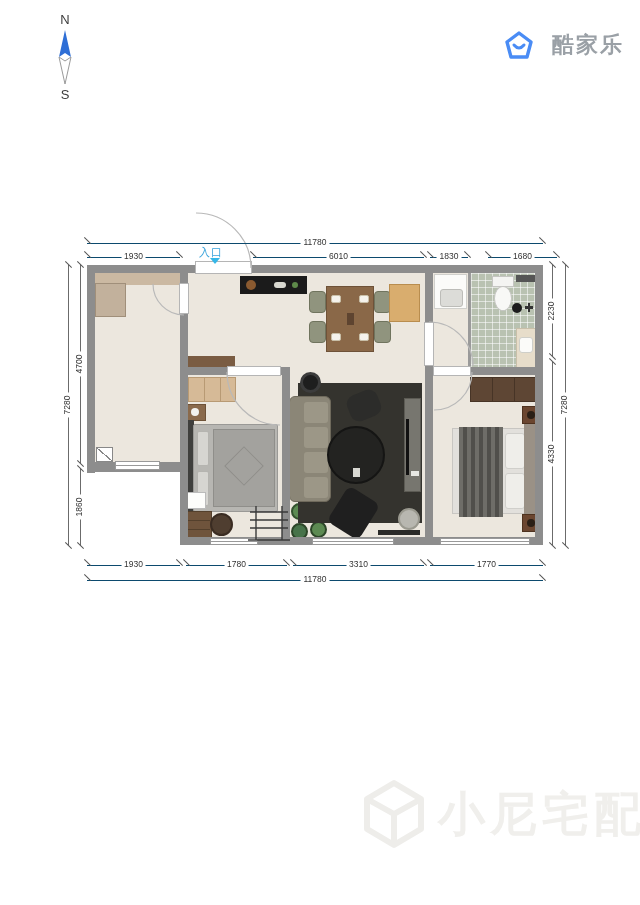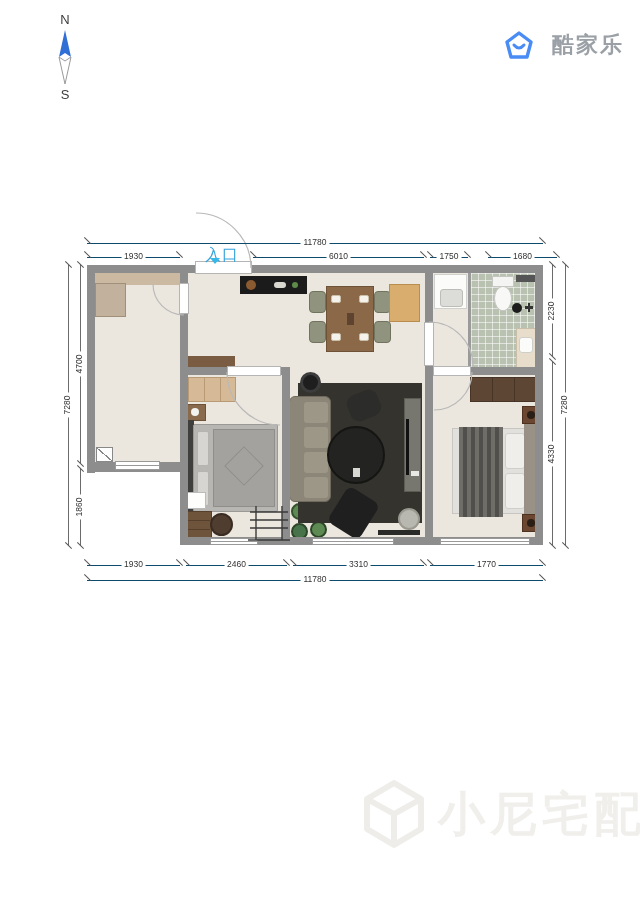--- a/index.html
+++ b/index.html
@@ -37,21 +37,21 @@
   .dim-h .lbl { position:absolute; left:50%; top:0; transform:translate(-50%,-62%);
       background:#fff; padding:0 3px; font-size:8.5px; color:#333; line-height:1.1; white-space:nowrap; }
   .dim-v { position:absolute; width:0; border-left:1px solid #6b6b6b; z-index:50; }
   .dim-v::before, .dim-v::after { content:""; position:absolute; left:-5px; width:9px; height:0;
       border-top:1px solid #555; transform:rotate(45deg); }
   .dim-v::before { top:-1px; } .dim-v::after { bottom:-1px; }
   .dim-v .lbl { position:absolute; top:50%; left:0; transform:translate(-54%,-50%) rotate(-90deg);
       background:#fff; padding:0 3px; font-size:8.5px; color:#333; line-height:1.1; white-space:nowrap; }
 
   
-  #entrance-label { position:absolute; left:205px; top:245px; font-size:16px; color:#3ba4dc; z-index:55; letter-spacing:1px;font-family:Liberation Mono, monospace; }
+  #entrance-label { position:absolute; left:199px; top:245px; font-size:11px; color:#3ba4dc; z-index:55; letter-spacing:1px;font-family:Liberation Mono, monospace; }
   #entrance-arrow { position:absolute; left:210px; top:258px; width:0; height:0; z-index:55;
       border-left:5px solid transparent; border-right:5px solid transparent; border-top:6px solid #35b7e8; }
 
   
   #plan-title { position:absolute; left:0; top:768px; width:100%; text-align:center;
       font-size:26px; font-weight:bold; color:#1d1d1d; letter-spacing:1px; z-index:10; }
   #plan-area { position:absolute; left:0; top:820px; width:100%; text-align:center;
       font-size:15px; color:#3f3f3f; z-index:10; }
 
   
@@ -236,31 +236,31 @@
   <div class="dim-h" style="left:87px; top:243px; width:456px;">
       <span class="lbl">11780</span>
     </div>
   <div class="dim-h" style="left:87px;  top:257px; width:93px;">
       <span class="lbl">1930</span>
     </div>
   <div class="dim-h" style="left:253px; top:257px; width:171px;">
       <span class="lbl">6010</span>
     </div>
   <div class="dim-h" style="left:430px; top:257px; width:38px;">
-      <span class="lbl">1750</span>
+      <span class="lbl">1830</span>
     </div>
   <div class="dim-h" style="left:488px; top:257px; width:69px;">
       <span class="lbl">1680</span>
     </div>
 
   <div class="dim-h" style="left:87px;  top:565px; width:93px;">
       <span class="lbl">1930</span>
     </div>
   <div class="dim-h" style="left:186px; top:565px; width:101px;">
-      <span class="lbl">2460</span>
+      <span class="lbl">1780</span>
     </div>
   <div class="dim-h" style="left:293px; top:565px; width:131px;text-align:right;">
       <span class="lbl">3310</span>
     </div>
   <div class="dim-h" style="left:430px; top:565px; width:113px;">
       <span class="lbl">1770</span>
     </div>
   <div class="dim-h" style="left:87px;  top:580px; width:456px;">
       <span class="lbl">11780</span>
     </div>

